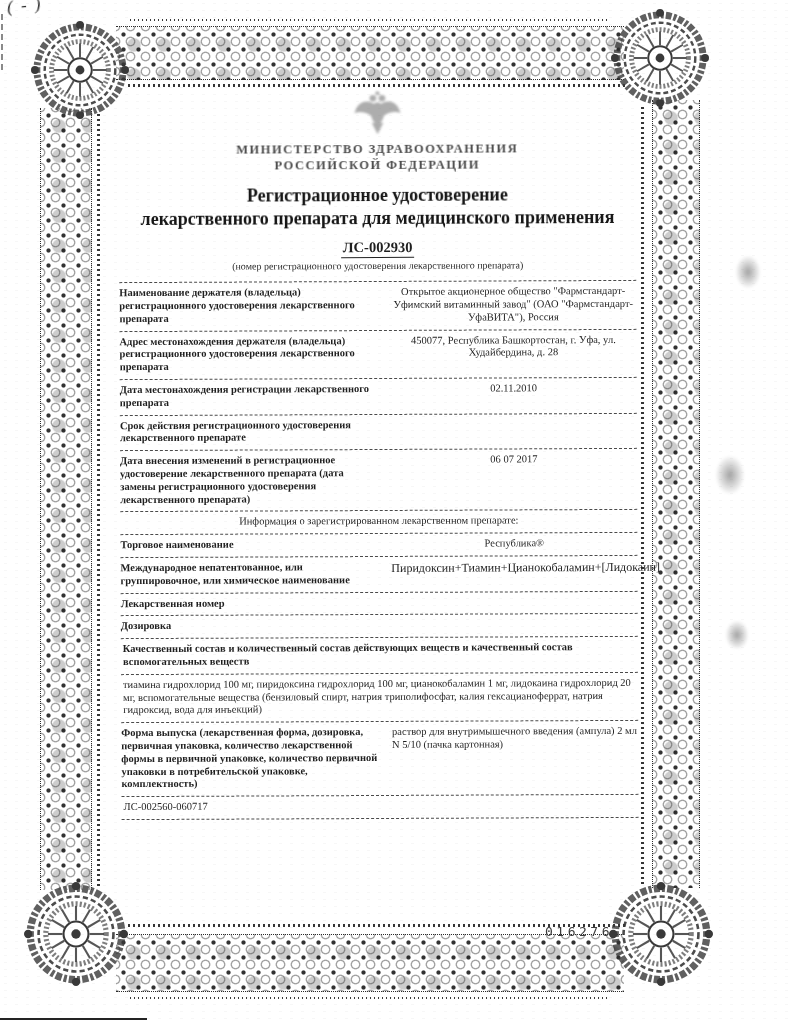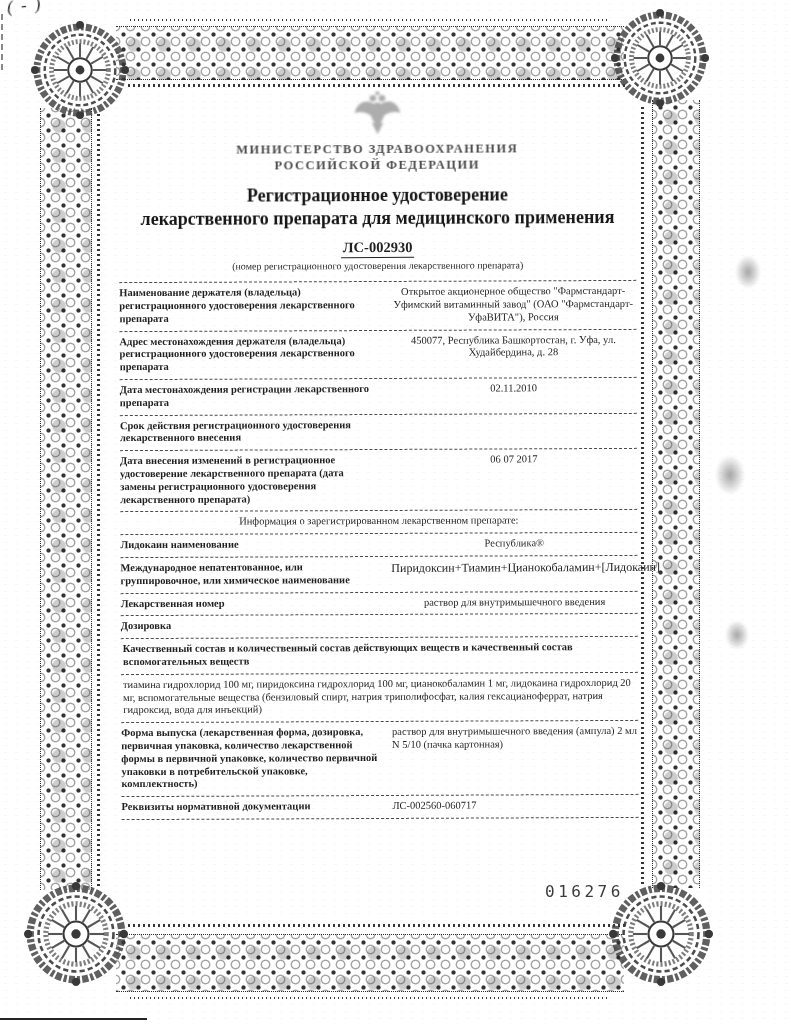--- a/index.html
+++ b/index.html
@@ -48,22 +48,22 @@
   .row{display:flex;border-bottom:1px dashed #4a4a4a;padding:4px 0 5px;}
   .row .lbl{width:52%;font-weight:bold;padding-right:10px;box-sizing:border-box;}
   .row .val{width:48%;box-sizing:border-box;padding-left:2px;}
   .val-center{text-align:center;}
   .val-left{text-align:left;}
   .row-full{border-bottom:1px dashed #4a4a4a;padding:4px 2px 5px;}
   .row-full.centered{text-align:center;}
   .row-full.bold{font-weight:bold;}
   .nowrap{white-space:nowrap;font-size:12px;}
   
-  .serial{position:absolute;left:545px;top:882px;font-family:"DejaVu Sans Mono",monospace;
-    font-size:16px;letter-spacing:3.5px;color:#3b3b3b;filter:blur(.2px);}
+  .serial{position:absolute;left:545px;top:924px;font-family:"DejaVu Sans Mono",monospace;
+    font-size:13px;letter-spacing:3.5px;color:#3b3b3b;filter:blur(.2px);}
   svg .ink{stroke:#3c3c3c;}
 </style>
 </head>
 <body>
 
 <div class="screen">
 
   <svg width="0" height="0" style="position:absolute" aria-hidden="true">
     <symbol id="rosette" viewBox="0 0 100 100">
       <g fill="none" class="ink" stroke="#3c3c3c">
@@ -168,61 +168,59 @@
         <div class="lbl">Адрес местонахождения держателя (владельца) регистрационного удостоверения лекарственного препарата</div>
         <div class="val val-center">450077, Республика Башкортостан, г. Уфа, ул. Худайбердина, д. 28</div>
       </div>
 
       <div class="row">
         <div class="lbl">Дата местонахождения регистрации лекарственного препарата</div>
         <div class="val val-center">02.11.2010</div>
       </div>
 
       <div class="row">
-        <div class="lbl">Срок действия регистрационного удостоверения лекарственного внесения</div>
+        <div class="lbl">Срок действия регистрационного удостоверения лекарственного препарате</div>
       </div>
 
       <div class="row">
         <div class="lbl">Дата внесения изменений в регистрационное удостоверение лекарственного препарата (дата замены регистрационного удостоверения лекарственного препарата)</div>
         <div class="val val-center">06 07 2017</div>
       </div>
 
       <div class="row-full centered">Информация о зарегистрированном лекарственном препарате:</div>
 
       <div class="row">
-        <div class="lbl">Лидокаин наименование</div>
+        <div class="lbl">Торговое наименование</div>
         <div class="val val-center">Республика®</div>
       </div>
 
       <div class="row">
         <div class="lbl">Международное непатентованное, или группировочное, или химическое наименование</div>
         <div class="val val-center nowrap">Пиридоксин+Тиамин+Цианокобаламин+[Лидокаин]</div>
       </div>
 
       <div class="row">
         <div class="lbl">Лекарственная номер</div>
-        <div class="val val-center">раствор для внутримышечного введения</div>
       </div>
 
       <div class="row">
         <div class="lbl">Дозировка</div>
         <div class="val val-center"></div>
       </div>
 
       <div class="row-full bold">Качественный состав и количественный состав действующих веществ и качественный состав вспомогательных веществ</div>
 
       <div class="row-full">тиамина гидрохлорид 100 мг, пиридоксина гидрохлорид 100 мг, цианокобаламин 1 мг, лидокаина гидрохлорид 20 мг, вспомогательные вещества (бензиловый спирт, натрия триполифосфат, калия гексацианоферрат, натрия гидроксид, вода для инъекций)</div>
 
       <div class="row">
         <div class="lbl">Форма выпуска (лекарственная форма, дозировка, первичная упаковка, количество лекарственной формы в первичной упаковке, количество первичной упаковки в потребительской упаковке, комплектность)</div>
         <div class="val val-left">раствор для внутримышечного введения  (ампула) 2 мл N 5/10 (пачка картонная)</div>
       </div>
 
       <div class="row">
-        <div class="lbl">Реквизиты нормативной документации</div>
         <div class="val val-left">ЛС-002560-060717</div>
       </div>
 
     </div>
   </div>
 
   <div class="serial">016276</div>
 
 </div>
 

